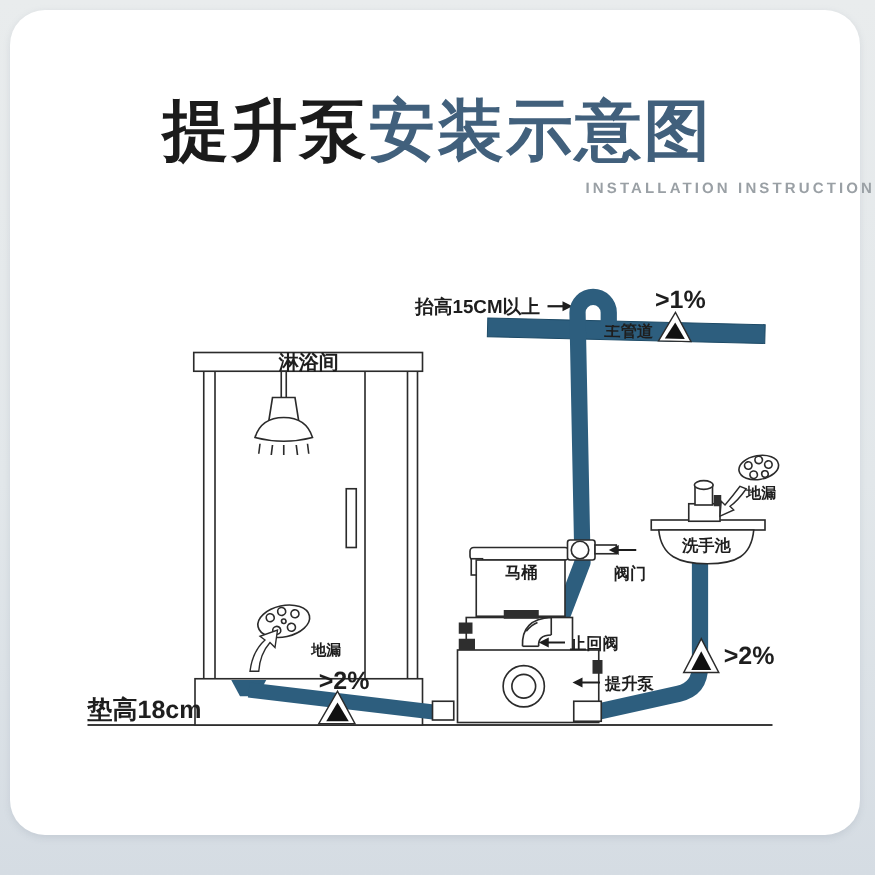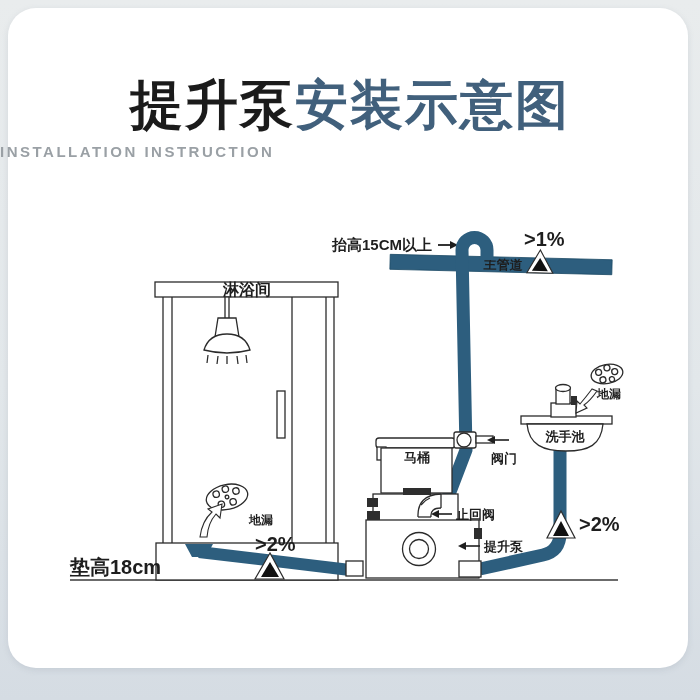--- a/index.html
+++ b/index.html
@@ -15,22 +15,22 @@
     box-shadow:0 2px 6px rgba(120,135,150,.18);
   }
   .title-row{
     position:absolute;left:0;top:76px;width:700px;
     text-align:center;font-size:53px;font-weight:800;letter-spacing:2px;
     line-height:1.1;white-space:nowrap;
   }
   .title-black{color:#1b1b1b;}
   .title-blue{color:#41607c;}
   .subtitle{
-    position:absolute;left:0;top:143px;width:700px;text-align:left;
-    font-size:15px;font-weight:600;letter-spacing:2.5px;color:#9aa0a5;
+    position:absolute;left:0;top:143px;width:700px;text-align:right;
+    font-size:12px;font-weight:600;letter-spacing:2.5px;color:#9aa0a5;
   }
   svg.diagram{position:absolute;left:0;top:0;}
   svg text{font-family:"Liberation Sans",sans-serif;fill:#1e1e1e;}
   .lbl{font-size:13px;font-weight:700;}
   .lbl-sm{font-size:12px;font-weight:700;}
   .lbl-big{font-size:20px;font-weight:700;}
   .lbl-note{font-size:15px;font-weight:700;}
   .ink{stroke:#2b2b2b;stroke-width:1.3;fill:#ffffff;}
   .inkline{stroke:#2b2b2b;stroke-width:1.3;fill:none;}
   .dark{fill:#2e2e2e;stroke:none;}

